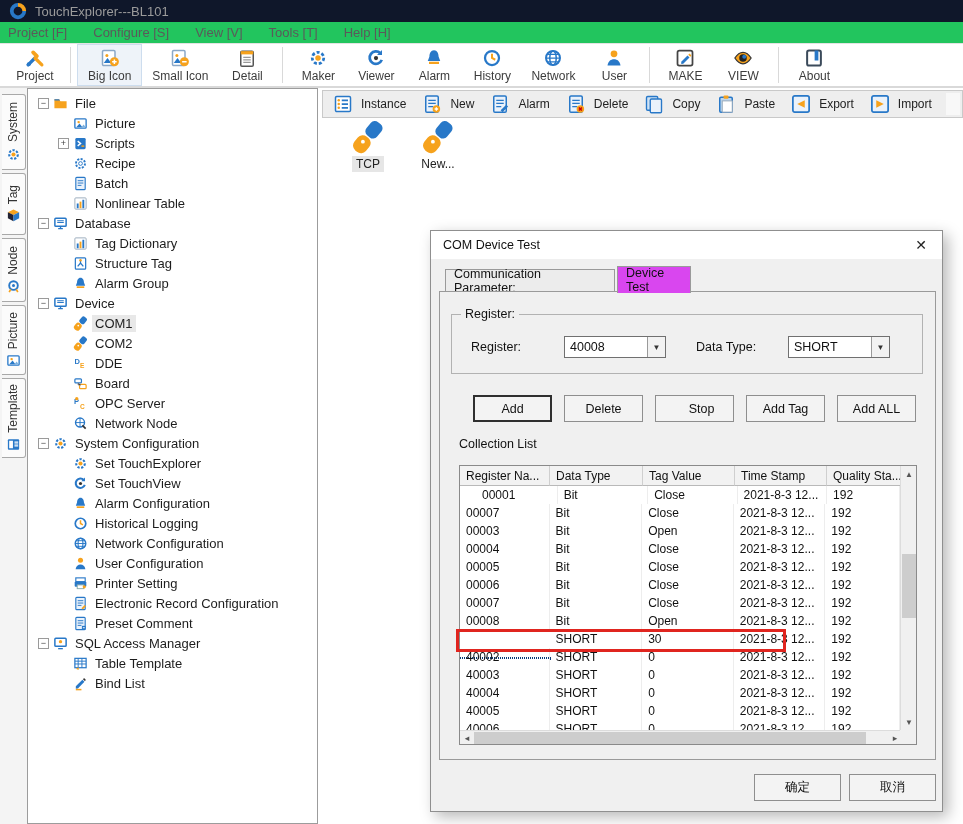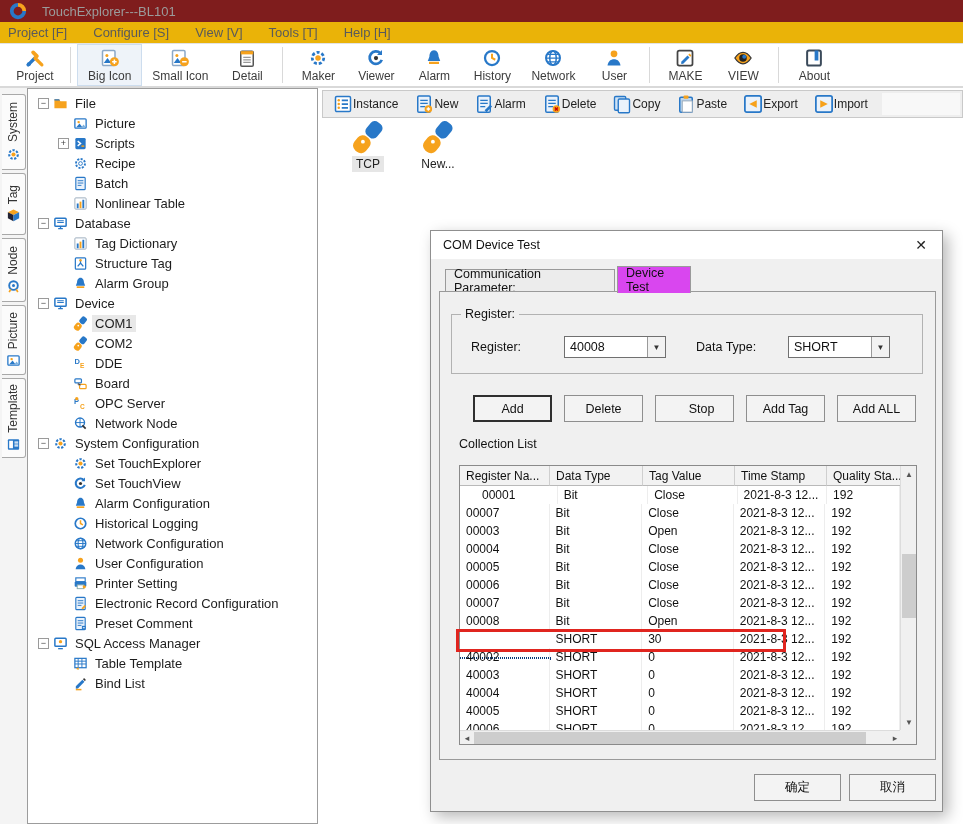--- a/index.html
+++ b/index.html
@@ -1,21 +1,21 @@
 <!DOCTYPE html>
 <html><head>
 <meta charset="utf-8">
 <style>
   * { margin:0; padding:0; box-sizing:border-box; }
   html,body { width:963px; height:824px; font-family:"Liberation Sans",sans-serif; background:#fff; overflow:hidden; position:relative; }
   .abs { position:absolute; }
   
-  #titlebar { left:0; top:0; width:963px; height:22px; background:#7f1d1d; display:flex; align-items:center; padding-left:8px; gap:14px; }
+  #titlebar { left:0; top:0; width:963px; height:22px; background:#0f172a; display:flex; align-items:center; padding-left:8px; gap:7px; }
   #titlebar .title { color:#9b9b9b; font-size:13px; }
-  #menubar { left:0; top:22px; width:963px; height:22px; background:#eab308; border-bottom:1px solid #e3e3e3; display:flex; align-items:center; padding-left:8px; gap:26px; }
+  #menubar { left:0; top:22px; width:963px; height:22px; background:#22c55e; border-bottom:1px solid #e3e3e3; display:flex; align-items:center; padding-left:8px; gap:26px; }
   #menubar .mi { color:#5a5a5a; font-size:13px; cursor:default; }
   #toolbar1 { left:0; top:44px; width:963px; height:44px; background:#fff; border-bottom:2px solid #d9d9d9; display:flex; align-items:stretch; padding-left:6px; }
   .tb1item { display:flex; flex-direction:column; align-items:center; justify-content:center; padding:2px 10px; min-width:58px; gap:1px; }
   .tb1item .lbl { font-size:12px; color:#3c3c3c; white-space:nowrap; }
   .tb1item.sel { background:#eef3f9; border:1px solid #cdddee; }
   .tb1sep { width:1px; background:#d9d9d9; margin:3px 6px; }
   .icon16 { width:20px; height:20px; display:inline-block; }
   .icon16 svg { width:20px; height:20px; display:block; }
   .icon13 { width:15px; height:15px; display:inline-block; flex:0 0 15px; }
   .icon13 svg { width:15px; height:15px; display:block; }
@@ -28,21 +28,21 @@
   .trow { height:20px; display:flex; align-items:center; gap:4px; font-size:13px; color:#1d1d1d; white-space:nowrap; }
   .trow .expand { width:11px; height:11px; border:1px solid #9a9a9a; background:#fff; font-size:9px; line-height:9px; text-align:center; color:#444; flex:0 0 11px; }
   .trow .spacer { width:11px; flex:0 0 11px; }
   .trow.lvl0 { padding-left:10px; }
   .trow.lvl1 { padding-left:30px; }
   .trow .tlabel.sel { background:#e8e8e8; }
   .trow .tlabel { padding:1px 3px; }
   
   #workspace { left:318px; top:88px; width:645px; height:736px; background:#fff; }
   #toolbar2 { position:absolute; left:4px; top:2px; width:641px; height:28px; background:#eeeeee; border:1px solid #c9c9c9; display:flex; align-items:center; padding-left:8px; gap:4px; }
-  .tb2item { display:flex; align-items:center; padding:0 10px 0 2px; font-size:12px; color:#222; }
+  .tb2item { display:flex; align-items:center; gap:8px; padding:0 10px 0 2px; font-size:12px; color:#222; }
   #toolbar2 .tail { flex:1; height:22px; background:#f8f8f8; margin-right:2px; }
   .devitem { position:absolute; width:64px; display:flex; flex-direction:column; align-items:center; gap:2px; font-size:12px; color:#222; }
   .devitem .plugicon { width:34px; height:34px; }
   .devitem .plugicon svg { width:34px; height:34px; }
   .devitem .dlabel { padding:1px 4px; }
   .devitem .dlabel.sel { background:#e6e6e6; }
   
   #dialog { left:430px; top:230px; width:513px; height:582px; background:#f0f0f0; border:1px solid #8f8f8f; box-shadow:5px 5px 14px rgba(0,0,0,.28); }
   #dlg-titlebar { position:absolute; left:0; top:0; width:100%; height:28px; background:#fff; display:flex; align-items:center; }
   #dlg-titlebar .dtitle { font-size:12.5px; color:#111; padding-left:12px; flex:1; }

